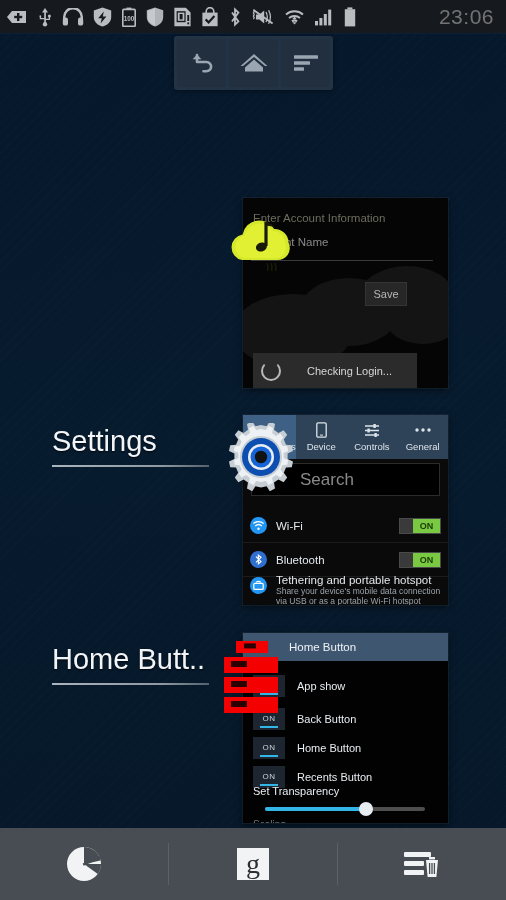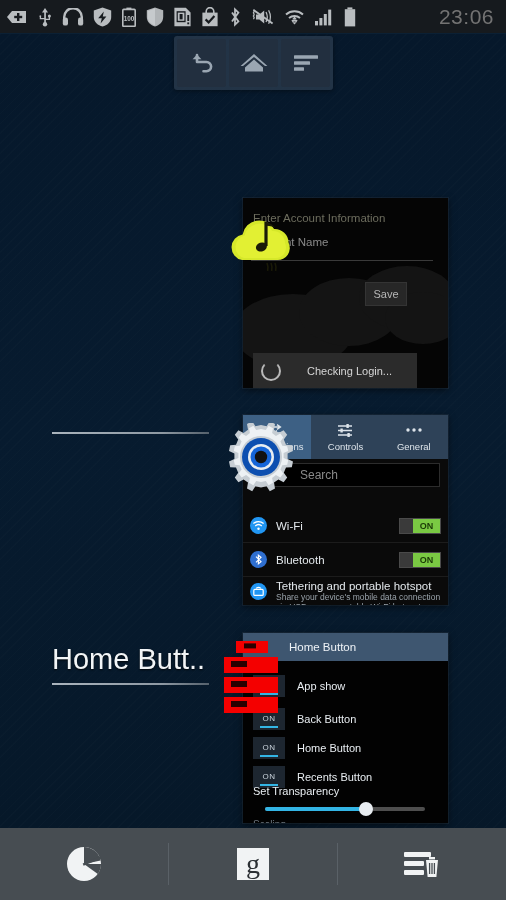--- a/index.html
+++ b/index.html
@@ -118,23 +118,23 @@
     background:#2e4258; display:flex;
   }
   .set-tab{
     flex:1; display:flex; flex-direction:column; align-items:center;
     justify-content:center; gap:3px; color:#dde4ea; font-size:9.5px;
     cursor:pointer; position:relative;
   }
   .set-tab.active{ background:#3d6084; }
   .set-tab .tabicon{ height:16px; display:flex; align-items:center; }
   #set-search{
-    position:absolute; left:8px; top:48px; width:189px; height:24px;
+    position:absolute; left:8px; top:48px; width:189px; height:33px;
     background:#000; border:1px solid #2c2c2c;
-    color:#8a8a8a; font-size:12px; display:flex; align-items:center;
+    color:#8a8a8a; font-size:17px; display:flex; align-items:center;
     padding-left:48px;
   }
   #set-section-hdr{
     position:absolute; left:0; top:76px; width:205px; height:17px;
     background:#121212; border-bottom:1px solid #2b4055;
     color:#b7c3cd; font-size:9.5px; display:flex; align-items:center; padding-left:8px;
   }
   .set-row{
     position:absolute; left:0; width:205px; height:34px;
     display:flex; align-items:center; padding:0 7px;
@@ -146,21 +146,21 @@
   .toggle-on{
     width:42px; height:16px; background:#111; border:1px solid #4a4a4a;
     display:flex; align-items:center;
   }
   .toggle-on .knob{ width:13px; height:14px; background:#3a3a3a; }
   .toggle-on .onlbl{
     flex:1; background:#7ac943; color:#1b3a07; font-size:9px; font-weight:bold;
     display:flex; align-items:center; justify-content:center; height:14px;
   }
   #set-tether{
-    position:absolute; left:0; top:163px; width:205px; height:27px;
+    position:absolute; left:0; top:157px; width:205px; height:27px;
     display:flex; padding:2px 7px 10px 7px; color:#e3e8ec; cursor:pointer;
   }
   #set-tether .rowicon{ width:22px; display:flex; align-items:flex-start; padding-top:3px; }
   #tether-title{ font-size:11.5px; }
   #tether-sub{ font-size:8.5px; color:#9aa3ab; line-height:1.15; margin-top:1px; }
 
   
   #thumb-home{ background:#020202; }
   #hb-titlebar{
     position:absolute; left:0; top:0; width:205px; height:28px;
@@ -357,33 +357,43 @@
       <path d="M44 10 L44 34" stroke="#1a1a08" stroke-width="3.2" fill="none"></path>
       <path d="M44 10 q7 1.6 9.6 6.4 q-2.6 -2.4 -9.6 -2.6 Z" fill="#1a1a08"></path>
       <ellipse cx="39.4" cy="35" rx="5.6" ry="4.4" transform="rotate(-18 39.4 35)" fill="#1a1a08"></ellipse>
       <path d="M45 51 q1.6 4 0.6 8 M49 51 q1.6 4 0.6 8 M53 51 q1.6 4 0.6 8" stroke="#1a1a08" stroke-width="1.6" fill="none"></path>
     </g>
   </svg>
 </div>
 
 <div class="task-card" id="card-settings">
   <div class="card-label-wrap">
+    <div class="card-title">Settings</div>
     <div class="card-underline"></div>
   </div>
 
   <div class="thumb" id="thumb-settings">
     <div id="set-tabbar">
       <div class="set-tab active">
         <span class="tabicon">
           <svg width="14" height="14" viewBox="0 0 14 14">
               <path d="M1 4 H10 M7 1.6 L10.4 4 L7 6.4" stroke="#dde4ea" stroke-width="1.4" fill="none"></path>
               <path d="M13 10 H4 M7 7.6 L3.6 10 L7 12.4" stroke="#dde4ea" stroke-width="1.4" fill="none"></path>
             </svg>
         </span>
         <span>Connections</span>
+      </div>
+      <div class="set-tab">
+        <span class="tabicon">
+          <svg width="11" height="16" viewBox="0 0 11 16">
+              <rect x="0.8" y="0.8" width="9.4" height="14.4" rx="1.3" fill="none" stroke="#dde4ea" stroke-width="1.3"></rect>
+              <rect x="4" y="12.6" width="3" height="1" fill="#dde4ea"></rect>
+            </svg>
+        </span>
+        <span>Device</span>
       </div>
       <div class="set-tab">
         <span class="tabicon">
           <svg width="16" height="15" viewBox="0 0 16 15">
               <path d="M1 3 H15 M1 7.5 H15 M1 12 H15" stroke="#dde4ea" stroke-width="1.3"></path>
               <rect x="9.4" y="1" width="2.4" height="4" fill="#dde4ea"></rect>
               <rect x="3.4" y="5.5" width="2.4" height="4" fill="#dde4ea"></rect>
               <rect x="10.4" y="10" width="2.4" height="4" fill="#dde4ea"></rect>
             </svg>
         </span>

